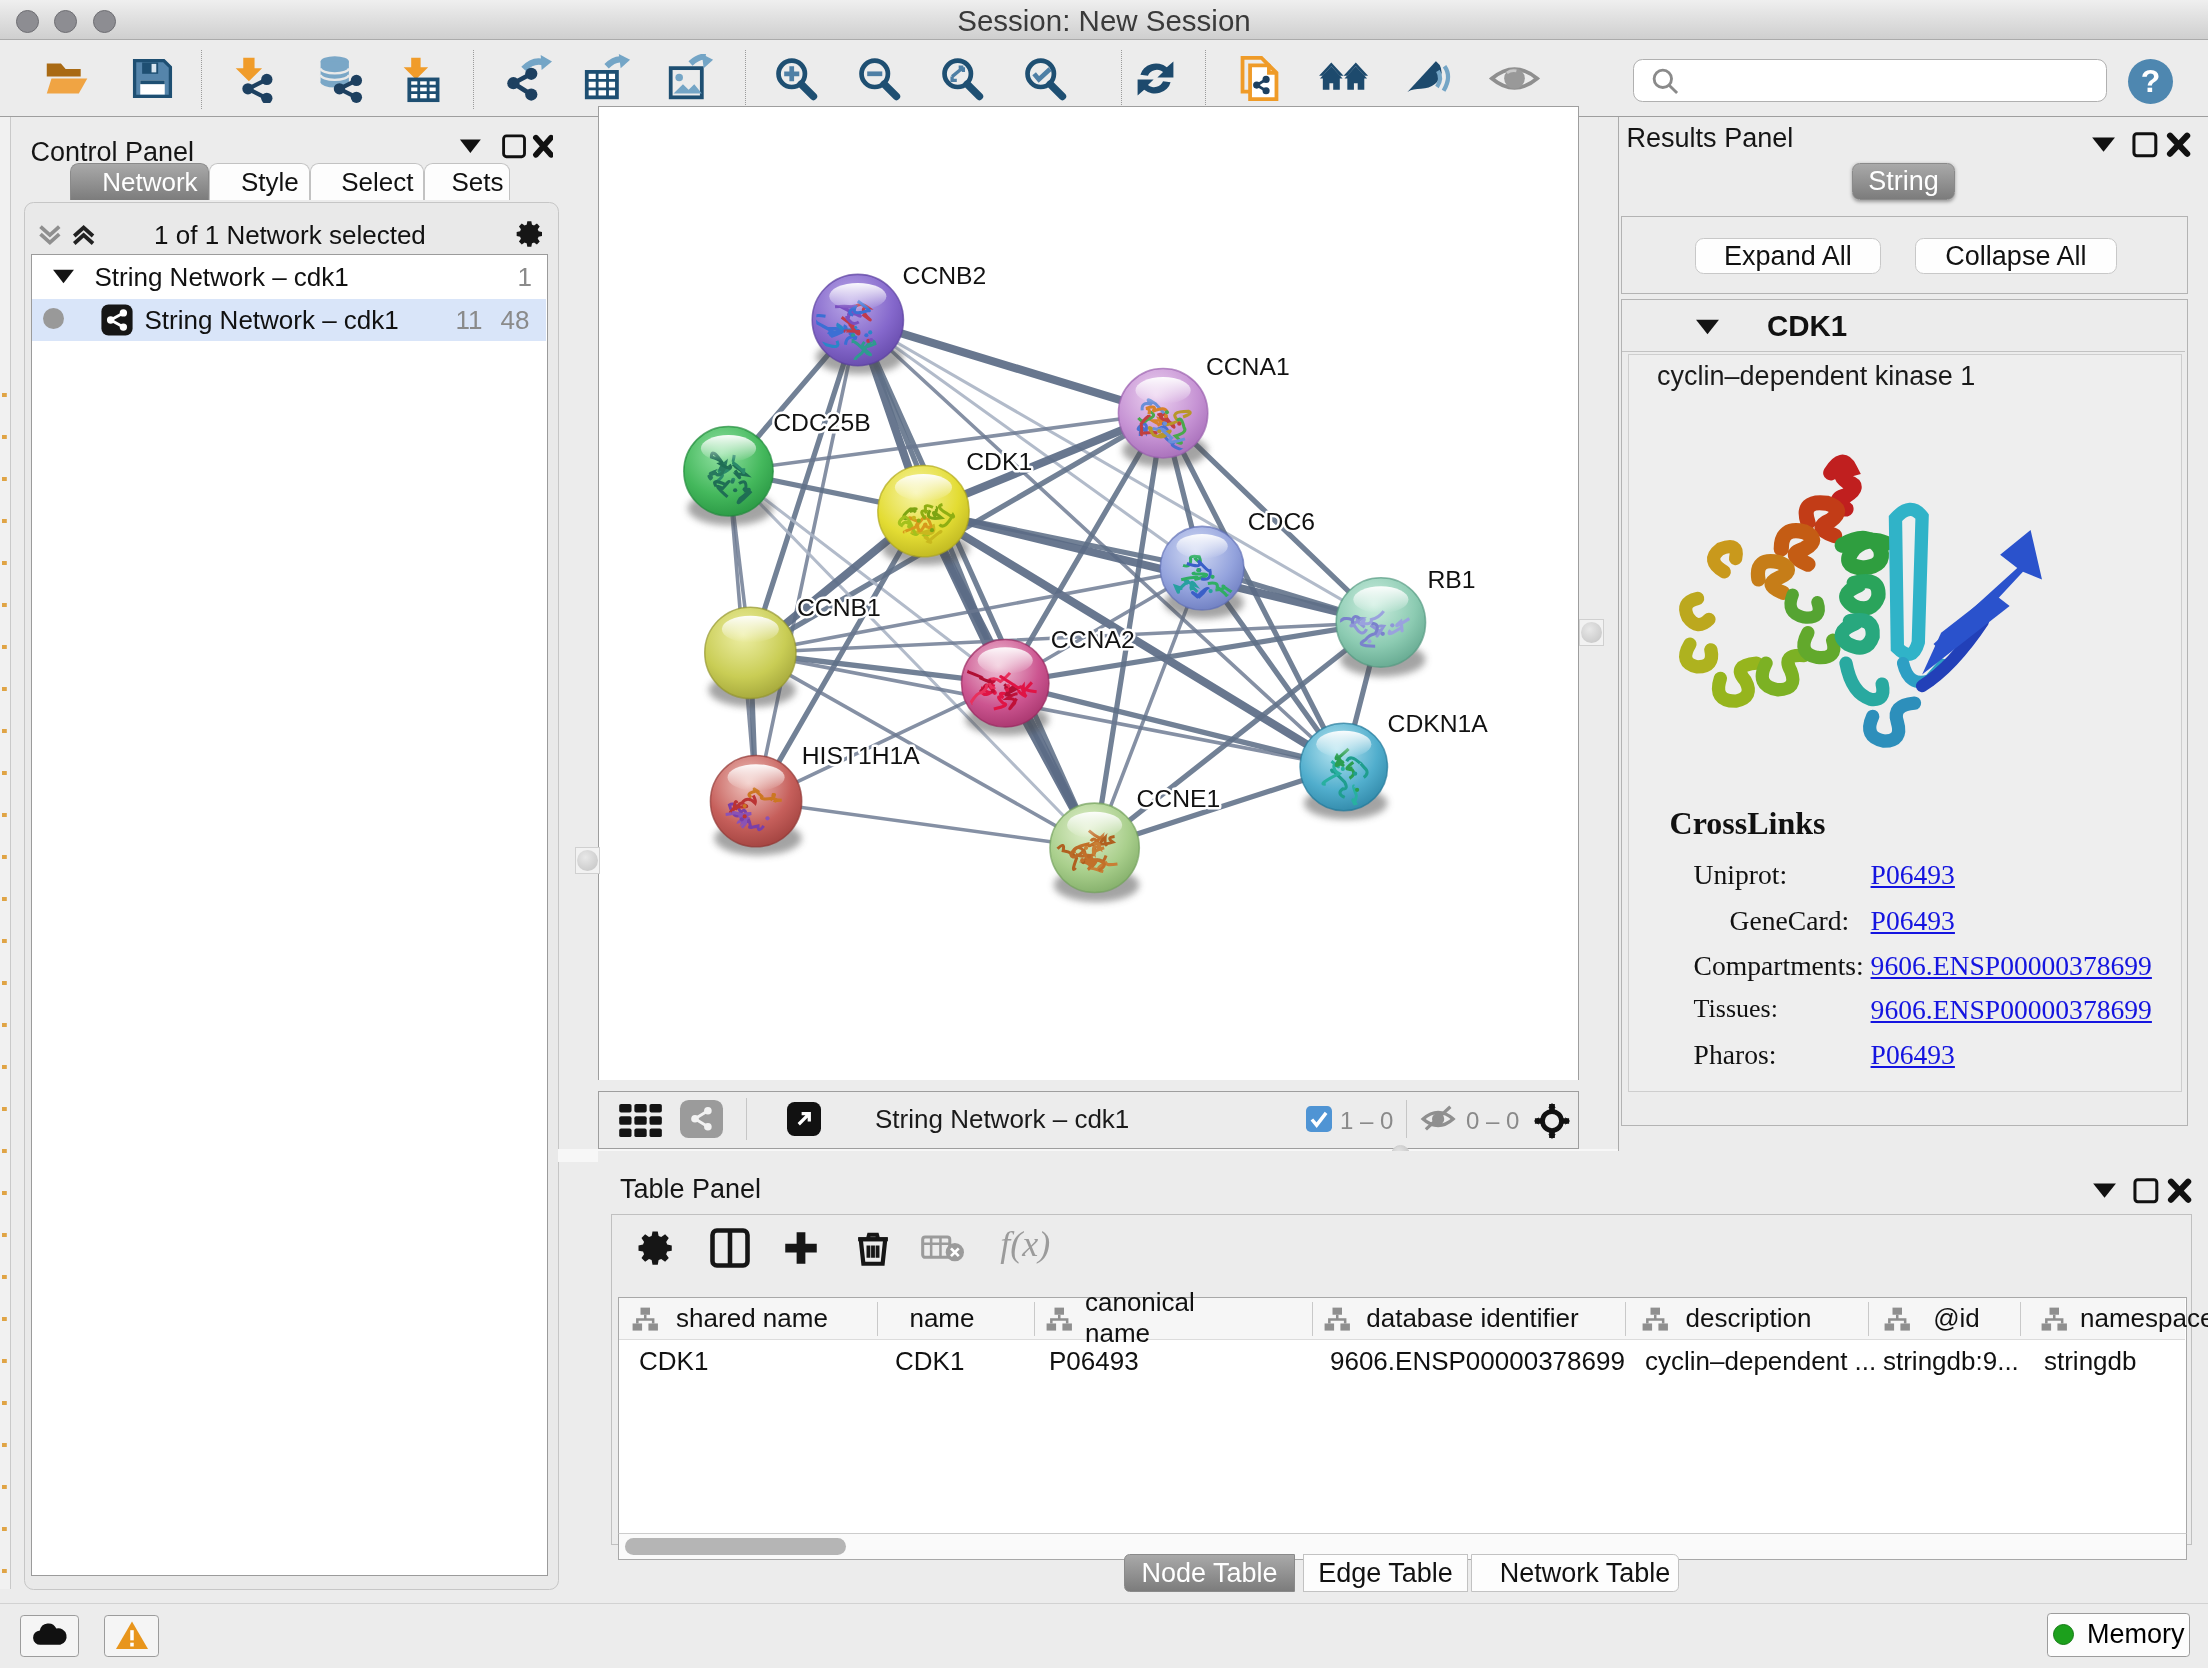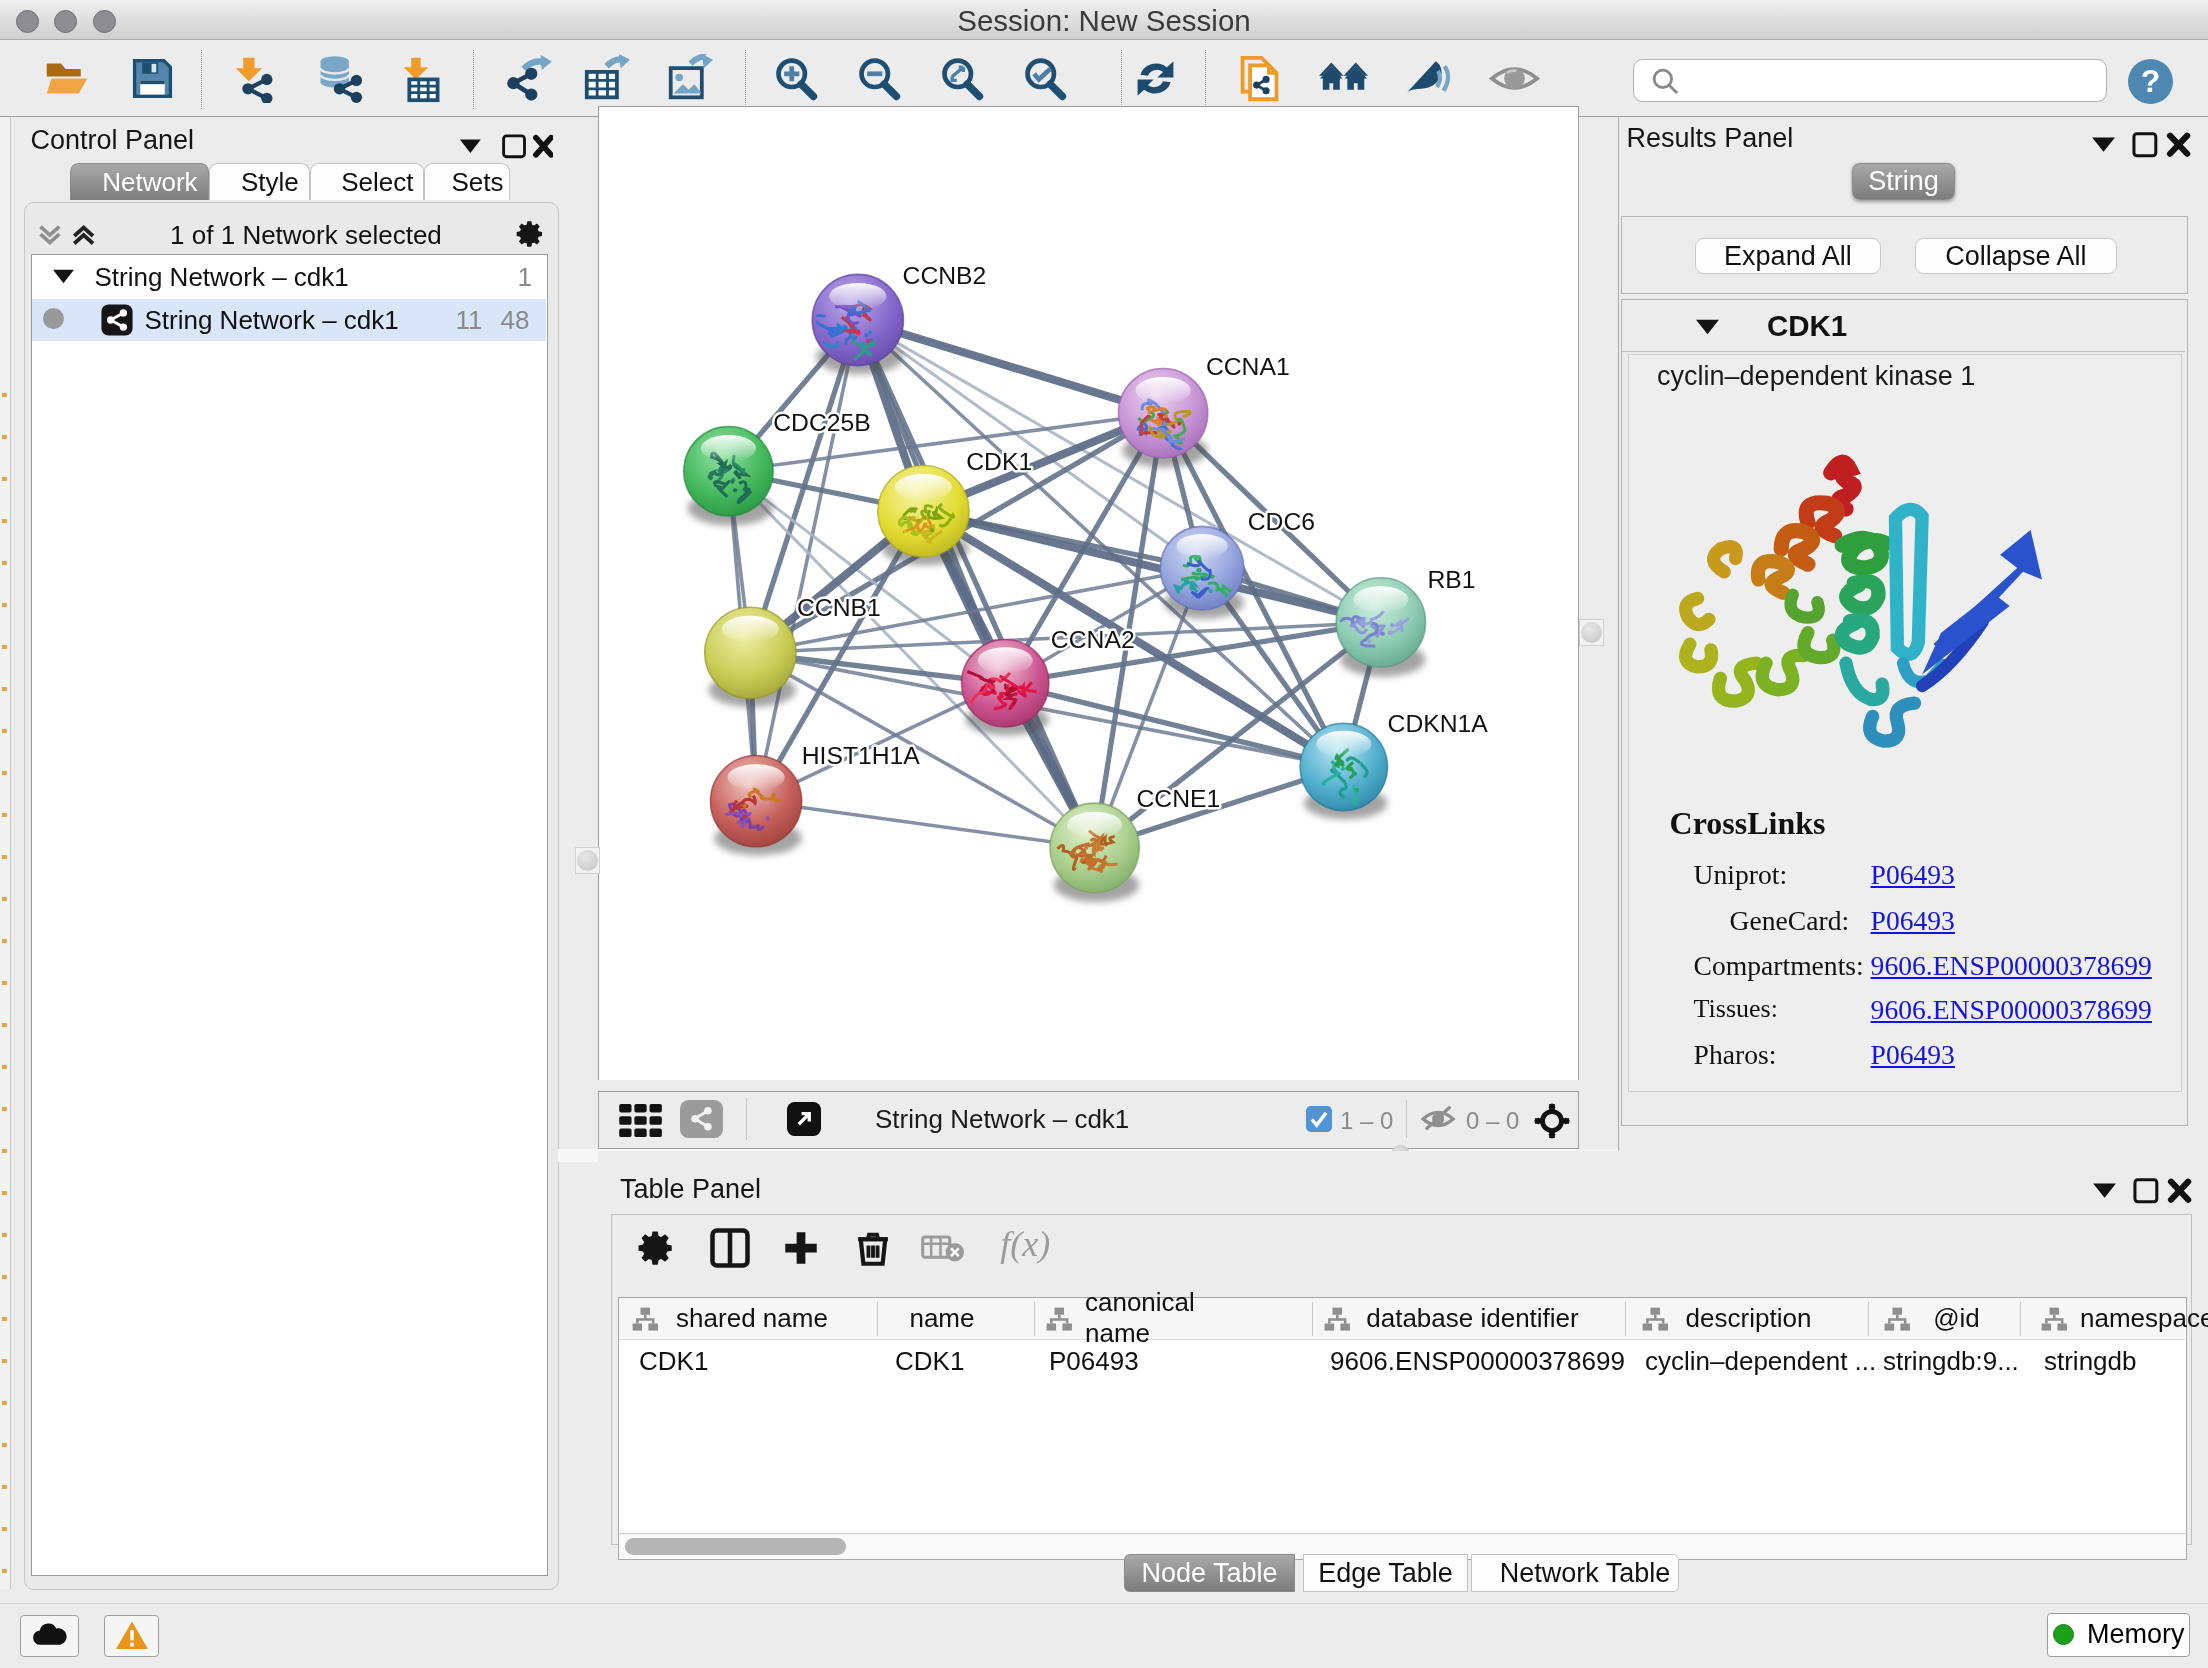--- a/index.html
+++ b/index.html
@@ -250,41 +250,41 @@
         <line x1="14" y1="14" x2="19" y2="19" stroke="#8a8a8a" stroke-width="1.8"></line>
       </svg>
     </div>
     <div id="helpbtn">?</div>
   </div>
 
   <div class="abs" style="left:0;top:117px;width:11.4px;height:1472px;background:#f1f1f1;border-right:1.9px solid #c9c9c9;
   background-image:repeating-linear-gradient(#f1f1f1 0 38px, #e0a445 38px 42px); background-size:4.8px 1313px; background-repeat:no-repeat; background-position:1.9px 238px;"></div>
 
   <div id="cpanel">
-    <div class="phead abs" style="left:19px;top:8px;">Control Panel</div>
+    <div class="phead abs" style="left:19px;top:20px;">Control Panel</div>
     <svg class="abs" style="left:447px;top:15px;" width="95" height="28.5" viewBox="0 0 100 30">
       <path d="M2 8 L24 8 L13 22 Z" fill="#111"></path>
       <rect x="48" y="4" width="22" height="22" rx="3" fill="none" stroke="#111" stroke-width="3"></rect>
       <path d="M82 6 L98 24 M98 6 L82 24" stroke="#111" stroke-width="6" stroke-linecap="round"></path>
     </svg>
     <div class="tabs" style="left:59px;top:46px;">
       <div class="tab tabsel" style="width:139px;">Network</div>
       <div class="tab" style="width:101px;">Style</div>
       <div class="tab" style="width:114px;">Select</div>
       <div class="tab" style="width:86px;">Sets</div>
     </div>
     <div id="cpbody">
       <div id="netbar">
         <svg class="abs" style="left:4.8px;top:3.8px;" width="114" height="30" viewBox="0 0 120 32">
           <path d="M4 6 L14 15 L24 6" fill="none" stroke="#8f8f8f" stroke-width="4"></path>
           <path d="M4 14 L14 23 L24 14" fill="none" stroke="#8f8f8f" stroke-width="4"></path>
           <path d="M40 24 L50 15 L60 24" fill="none" stroke="#222" stroke-width="4"></path>
           <path d="M40 16 L50 7 L60 16" fill="none" stroke="#222" stroke-width="4"></path>
         </svg>
-        <div class="abs" style="left:16px;width:517px;text-align:center;top:2.9px;font-size:26px;color:#111;">1 of 1 Network selected</div>
+        <div class="abs" style="left:0;width:517px;text-align:center;top:2.9px;font-size:26px;color:#111;">1 of 1 Network selected</div>
         <svg class="abs" style="left:483px;top:0px;" width="32" height="34" viewBox="0 0 24 24">
           <path fill="#161616" d="M12 8.5a3.5 3.5 0 1 0 0 7 3.5 3.5 0 0 0 0-7zm9 5v-3l-2.6-.5a6.7 6.7 0 0 0-.6-1.5l1.5-2.2-2.1-2.1-2.2 1.5a6.7 6.7 0 0 0-1.5-.6L13 2.5h-3l-.5 2.6a6.7 6.7 0 0 0-1.5.6L5.8 4.2 3.7 6.3l1.5 2.2a6.7 6.7 0 0 0-.6 1.5l-2.6.5v3l2.6.5c.14.53.35 1.03.6 1.5l-1.5 2.2 2.1 2.1 2.2-1.5c.47.25.97.46 1.5.6l.5 2.6h3l.5-2.6a6.7 6.7 0 0 0 1.5-.6l2.2 1.5 2.1-2.1-1.5-2.2c.25-.47.46-.97.6-1.5z"></path>
         </svg>
       </div>
       <div id="treebox">
         <div class="trow" style="top:1.9px;">
           <svg class="abs" style="left:19px;top:10.5px;" width="25" height="19" viewBox="0 0 26 20">
               <path d="M2 3 L24 3 L13 17 Z" fill="#141414"></path>
             </svg>
           <span style="margin-left:62px;">String Network – cdk1</span>

